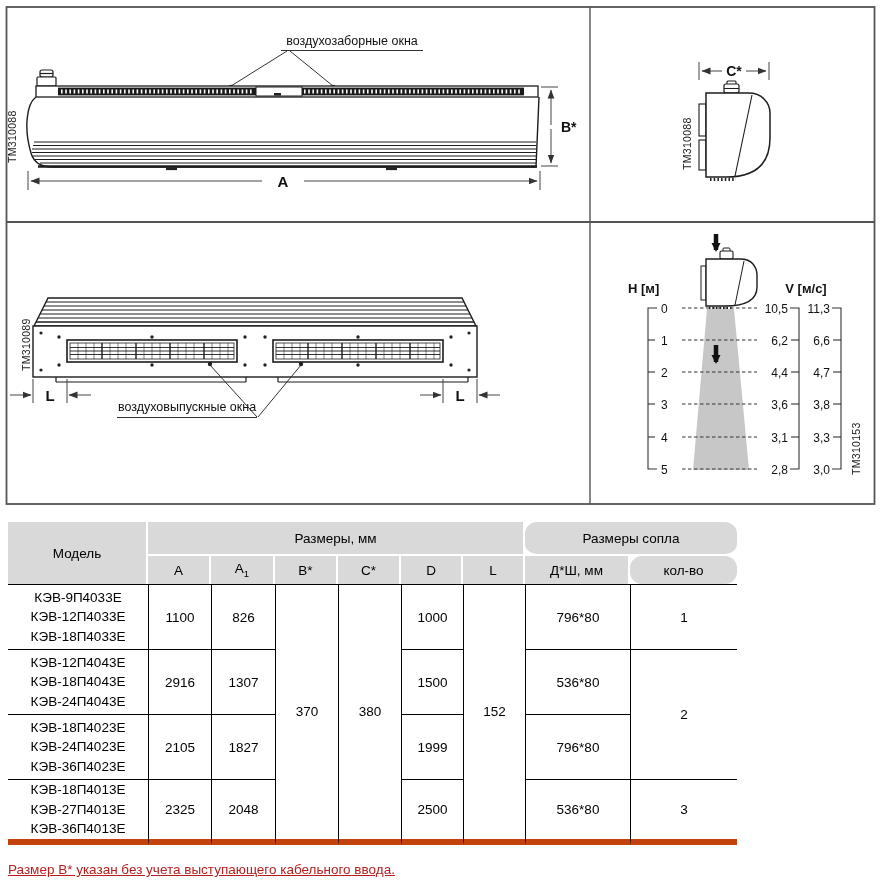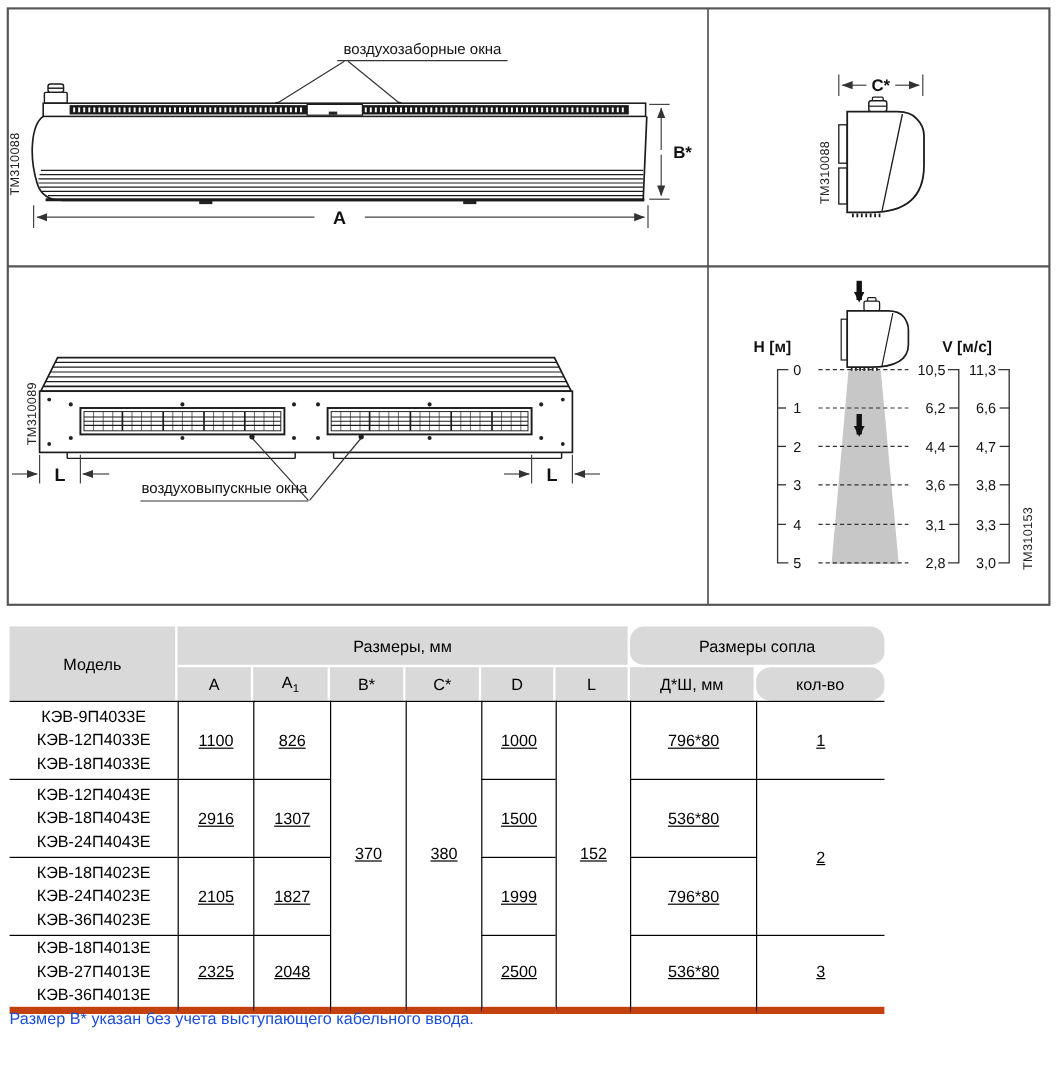--- a/index.html
+++ b/index.html
@@ -17,24 +17,24 @@
   table.dims{position:absolute;left:8px;top:522px;border-spacing:0;table-layout:fixed;
              font-size:13.5px;color:#000;}
   table.dims td{box-sizing:border-box;padding:0;vertical-align:middle;text-align:center;}
   td.hd{background:#d9d9d9;border-right:2px solid #fff;}
   td.grp{border-bottom:2px solid #fff;height:34px;}
   td.h2c{height:28px;}
   td.no-r{border-right:none;border-radius:12px;}
   sub{font-size:9.5px;}
   tr.r{height:65px;}
   td.model{text-align:left;border-top:1px solid #000;padding-left:2px;line-height:19.5px;}
-  td.num{border-top:1px solid #000;border-left:1px solid #000;text-decoration:underline;}
+  td.num{border-top:1px solid #000;border-left:1px solid #000;}
   td.bb{border-bottom:6px solid #c2410c;}
 
-  .notes{position:absolute;left:8px;top:839px;font-size:13.5px;line-height:19.5px;color:#1d4ed8;}
+  .notes{position:absolute;left:8px;top:860px;font-size:13.5px;line-height:19.5px;color:#b91c1c;text-decoration:underline;}
 </style>
 </head>
 <body>
 
 <div class="canvas">
 
 <svg width="882" height="514" viewBox="0 0 882 514">
   <defs>
     <marker id="mA" refX="8.5" refY="4" markerWidth="9.5" markerHeight="8" orient="auto" markerUnits="userSpaceOnUse">
       <path d="M0,0.6 L9,4 L0,7.4 Z" fill="#333"></path>

